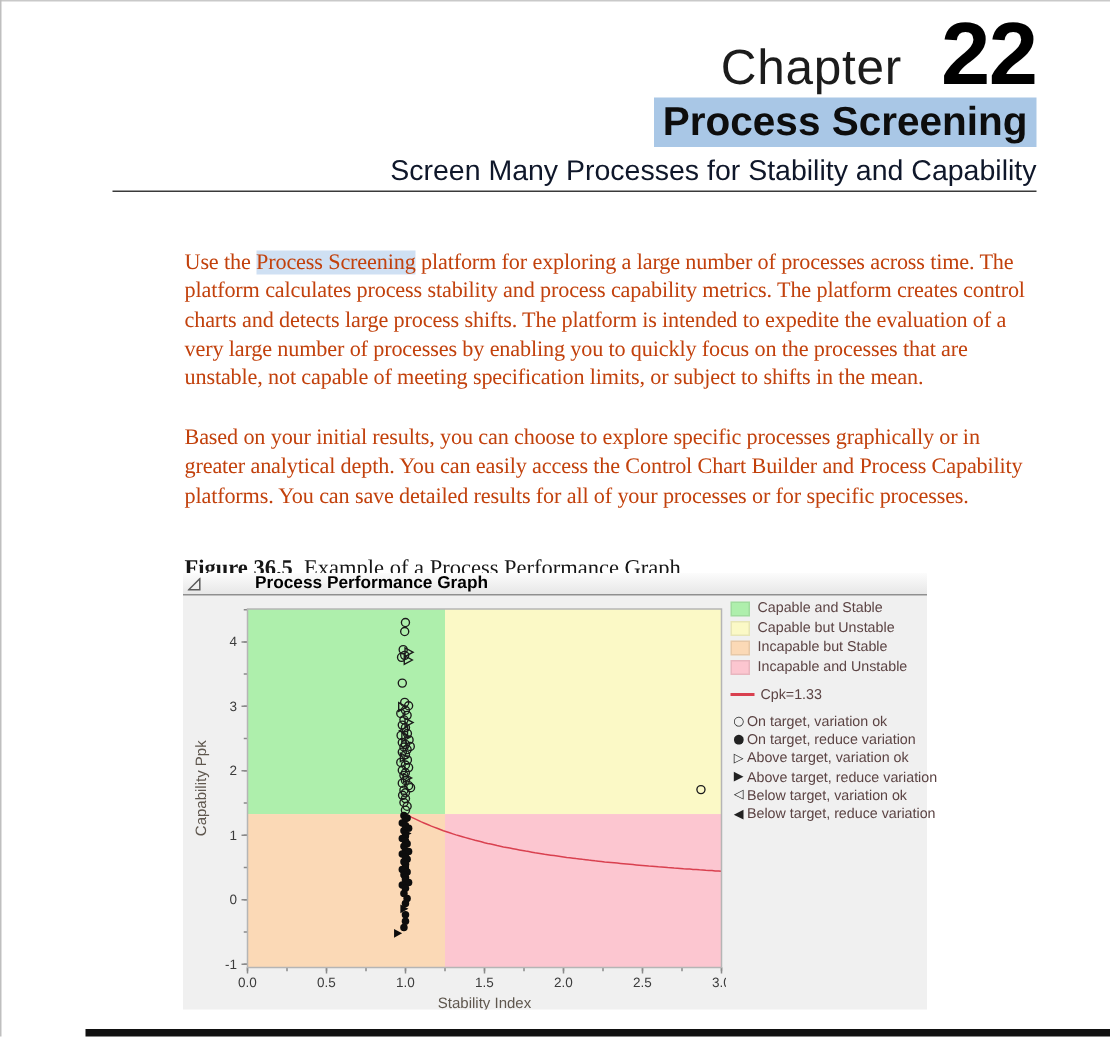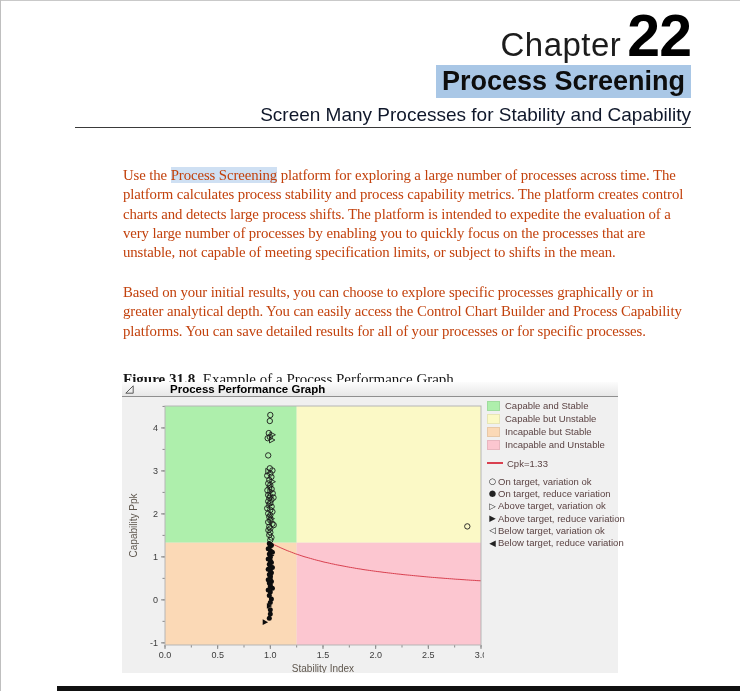--- a/index.html
+++ b/index.html
@@ -1,21 +1,21 @@
 <!DOCTYPE html>
 <html><head>
 <meta charset="utf-8">
 <style>
   html,body{margin:0;padding:0;}
   body{width:740px;height:691px;position:relative;background:#ffffff;
        font-family:"Liberation Sans",sans-serif;overflow:hidden;}
   .page-edge-top{position:absolute;left:0;top:0;width:740px;height:1px;background:#c9c9c9;}
   .page-edge-left{position:absolute;left:0;top:0;width:1px;height:691px;background:#bfbfbf;}
 
-  .chapter-line{position:absolute;top:2px;right:49px;display:flex;align-items:baseline;gap:6px;}
+  .chapter-line{position:absolute;top:2px;right:49px;display:flex;align-items:baseline;gap:26px;}
   .chapter-word{font-size:33px;font-weight:400;color:#1c1c1c;letter-spacing:0.5px;}
   .chapter-num{font-size:59px;font-weight:900;color:#000;letter-spacing:-1px;}
 
   .doc-title{position:absolute;top:66px;right:49px;}
   .doc-title span{font-size:27px;font-weight:700;color:#0d0d0d;background:#a9c7e6;padding:1px 6px 2px 6px;}
   .doc-subtitle{position:absolute;top:104px;right:49px;font-size:19px;color:#0f172a;}
   .title-rule{position:absolute;top:127px;left:75px;right:49px;height:0;border-top:1.6px solid #3a3a3a;}
 
   .body-text{position:absolute;left:123px;width:573px;
        font-family:Liberation Serif, serif;font-size:14.8px;line-height:19.4px;color:#c2410c;
@@ -67,21 +67,21 @@
   <span>Process Screening</span>
 </div>
 <div class="doc-subtitle">Screen Many Processes for Stability and Capability</div>
 <div class="title-rule"></div>
 
 <p class="body-text para1"><span>Use the </span><span class="hl-body">Process Screening</span><span> platform for exploring a large number of processes across time. The platform calculates process stability and process capability metrics. The platform creates control charts and detects large process shifts. The platform is intended to expedite the evaluation of a very large number of processes by enabling you to quickly focus on the processes that are unstable, not capable of meeting specification limits, or subject to shifts in the mean.</span></p>
 
 <p class="body-text para2">Based on your initial results, you can choose to explore specific processes graphically or in greater analytical depth. You can easily access the Control Chart Builder and Process Capability platforms. You can save detailed results for all of your processes or for specific processes.</p>
 
 <p class="fig-caption">
-  <b>Figure 31.8</b>&nbsp;
+  <b>Figure 36.5</b>&nbsp;
   <span>Example of a Process Performance Graph</span>
 </p>
 
 <div class="panel">
   <div class="panel-header">
     <svg class="disc" viewBox="0 0 9 9">
       <polygon points="0.8,8.2 8.2,8.2 8.2,0.8" fill="none" stroke="#5a5a5a" stroke-width="1"></polygon>
     </svg>
     <span class="panel-title">Process Performance Graph</span>
   </div>

